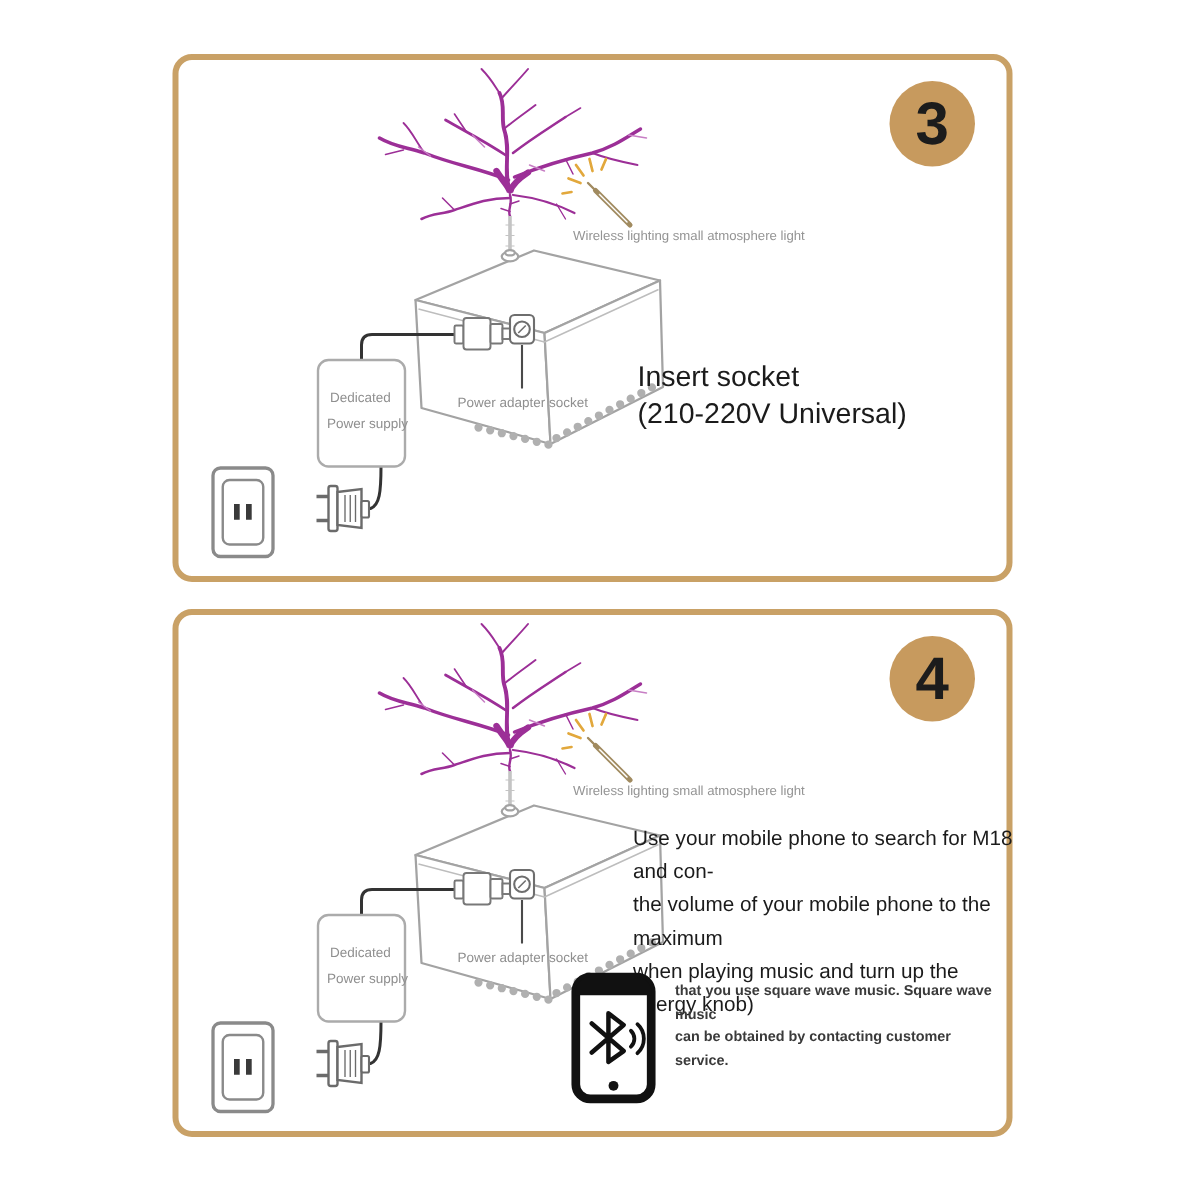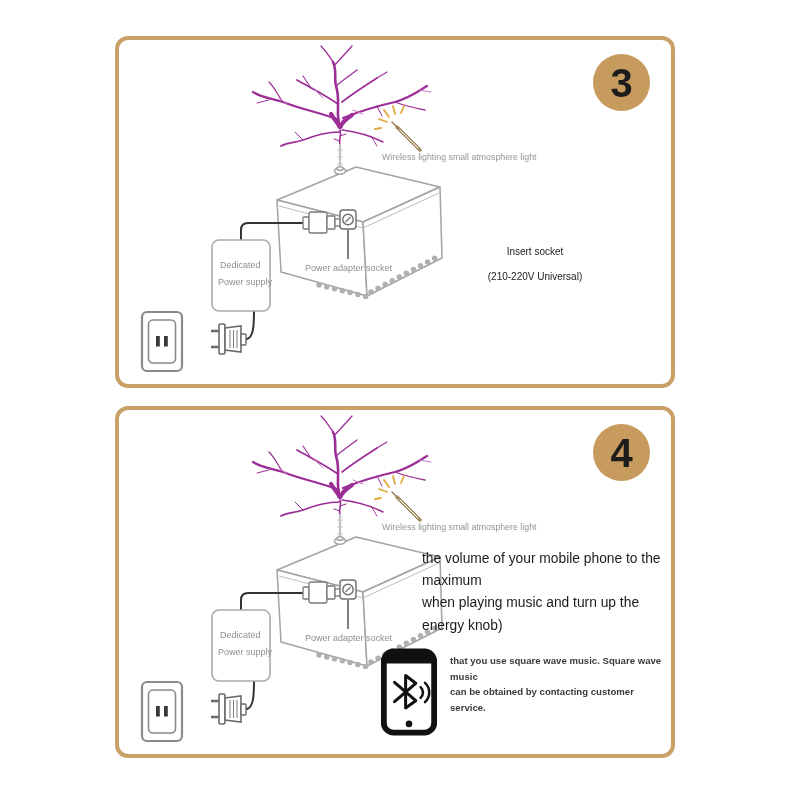--- a/index.html
+++ b/index.html
@@ -23,22 +23,22 @@
   .panel.p4{top:406px;}
   .badge{
     position:absolute;top:14px;right:21px;width:57px;height:57px;border-radius:50%;
     background:var(--badge-bg);color:var(--badge-text);
     display:flex;align-items:center;justify-content:center;
     font-size:40px;font-weight:600;line-height:1;
   }
   .scene{position:absolute;left:0;top:0;width:430px;height:340px;}
   .instr3{
     position:absolute;top:200px;right:26px;width:220px;
-    text-align:center;color:var(--text-dark);
-    font-size:10px;line-height:24.5px;font-weight:500;
+    text-align:left;color:var(--text-dark);
+    font-size:19px;line-height:24.5px;font-weight:500;
   }
   .instr4{
     position:absolute;top:138px;left:303px;width:255px;
     color:var(--text-dark);font-size:13.8px;line-height:22.2px;font-weight:500;
   }
   .note4{
     position:absolute;top:243px;left:331px;width:222px;
     color:var(--note-gray);font-size:9.6px;line-height:15.6px;font-weight:600;
   }
   .phone{position:absolute;left:261px;top:237px;width:58px;height:90px;}
@@ -182,20 +182,21 @@
       <div>(210-220V Universal)</div>
     </div>
   </section>
 
   <section class="panel p4">
     <svg class="scene" viewBox="0 0 430 340">
       <use href="#scene-sym"></use>
     </svg>
     <div class="badge">4</div>
     <div class="instr4">
+      <div>Use your mobile phone to search for M18 and con-</div>
       <div>the volume of your mobile phone to the maximum</div>
       <div>when playing music and turn up the energy knob)</div>
     </div>
     <div class="note4">
       <div>that you use square wave music. Square wave music</div>
       <div>can be obtained by contacting customer service.</div>
     </div>
 
     <svg class="phone" viewBox="0 0 60 92">
       <rect x="4" y="4" width="52" height="84" rx="10" fill="#ffffff" stroke="#111" stroke-width="6"></rect>

